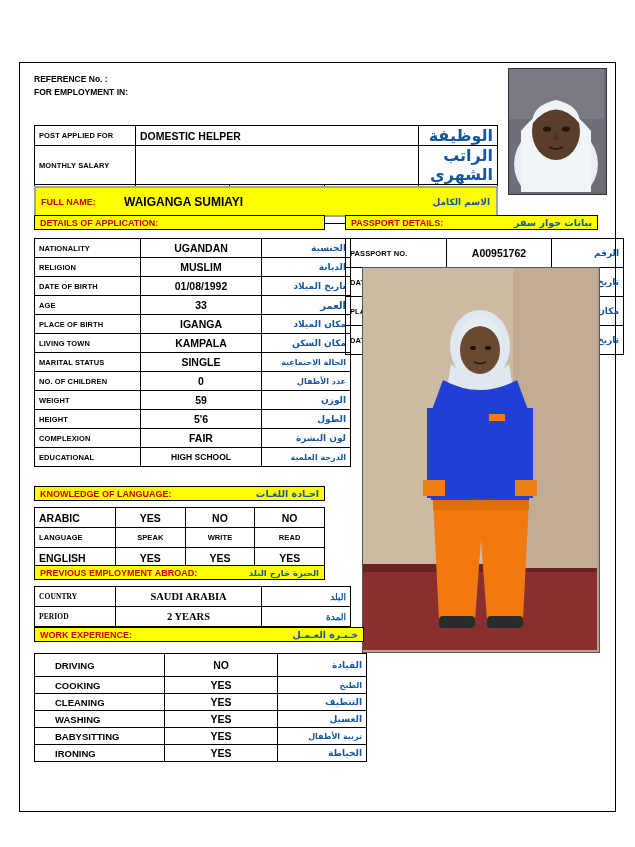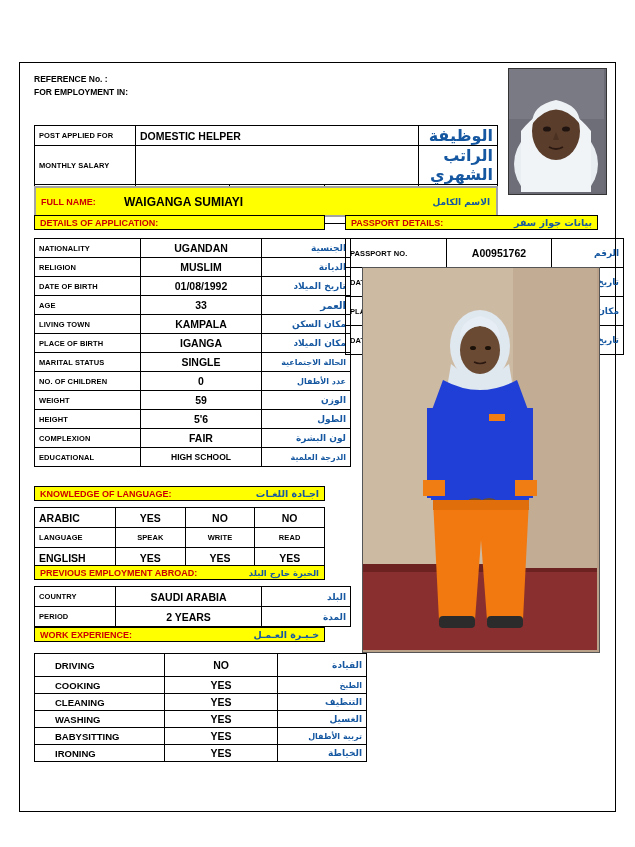--- a/index.html
+++ b/index.html
@@ -119,21 +119,21 @@
   .fullname .name-val {
     font-size: 12px; font-weight: bold; flex: 1;
   }
   .fullname .ar { font-size: 9px; padding-right: 6px; }
 
   
   .band-details { position: absolute; left: 14px; top: 152px; width: 291px; height: 15px; }
   .band-passport { position: absolute; left: 325px; top: 152px; width: 253px; height: 15px; }
   .band-lang { position: absolute; left: 14px; top: 423px; width: 291px; height: 15px; }
   .band-prev { position: absolute; left: 14px; top: 502px; width: 291px; height: 15px; }
-  .band-work { position: absolute; left: 14px; top: 564px; width: 291px; height: 15px; }
+  .band-work { position: absolute; left: 14px; top: 564px; width: 330px; height: 15px; }
 
   
   .t-details {
     position: absolute; left: 14px; top: 175px; width: 291px;
   }
   .t-details td { height: 18px; }
   .t-details td.l { width: 97px; }
   .t-details td.v { text-align: center; width: 112px; }
   .t-details td.ar { text-align: right; width: 80px; }
 
@@ -144,21 +144,21 @@
   .t-pass td.v { text-align: center; width: 96px; }
   .t-pass td.ar { text-align: right; width: 63px; }
 
   
   .t-lang { position: absolute; left: 14px; top: 444px; width: 291px; }
   .t-lang td { height: 19px; text-align: center; }
   .t-lang td.l { width: 72px; text-align: left; }
 
   
   .t-prev { position: absolute; left: 14px; top: 523px; width: 291px; }
-  .t-prev td { height: 19px; }
+  .t-prev td { height: 19px; font-family: Liberation Serif, serif; }
   .t-prev td.l { width: 72px; }
   .t-prev td.v { text-align: center; width: 137px; }
   .t-prev td.ar { text-align: right; width: 80px; }
 
   
   .t-work { position: absolute; left: 14px; top: 590px; width: 291px; }
   .t-work td { height: 16px; }
   .t-work td.l { width: 105px; padding-left: 20px; }
   .t-work td.v { text-align: center; width: 104px; }
   .t-work td.ar { text-align: right; width: 80px; }
@@ -254,28 +254,28 @@
             <td class="l lbl">DATE OF BIRTH</td>
             <td class="v val">01/08/1992</td>
             <td class="ar arabic" style="font-size:9px">تاريخ الميلاد</td>
           </tr>
       <tr>
             <td class="l lbl">AGE</td>
             <td class="v val">33</td>
             <td class="ar arabic" style="font-size:10px">العمر</td>
           </tr>
       <tr>
+            <td class="l lbl">PLACE OF BIRTH</td>
+            <td class="v val">IGANGA</td>
+            <td class="ar arabic" style="font-size:9px">مكان الميلاد</td>
+          </tr>
+      <tr>
             <td class="l lbl">LIVING TOWN</td>
             <td class="v val">KAMPALA</td>
             <td class="ar arabic" style="font-size:9px">مكان السكن</td>
-          </tr>
-      <tr>
-            <td class="l lbl">PLACE OF BIRTH</td>
-            <td class="v val">IGANGA</td>
-            <td class="ar arabic" style="font-size:9px">مكان الميلاد</td>
           </tr>
       <tr>
             <td class="l lbl">MARITAL STATUS</td>
             <td class="v val">SINGLE</td>
             <td class="ar arabic" style="font-size:8px">الحالة الاجتماعية</td>
           </tr>
       <tr>
             <td class="l lbl">NO. OF CHILDREN</td>
             <td class="v val">0</td>
             <td class="ar arabic" style="font-size:8px">عدد الأطفال</td>

